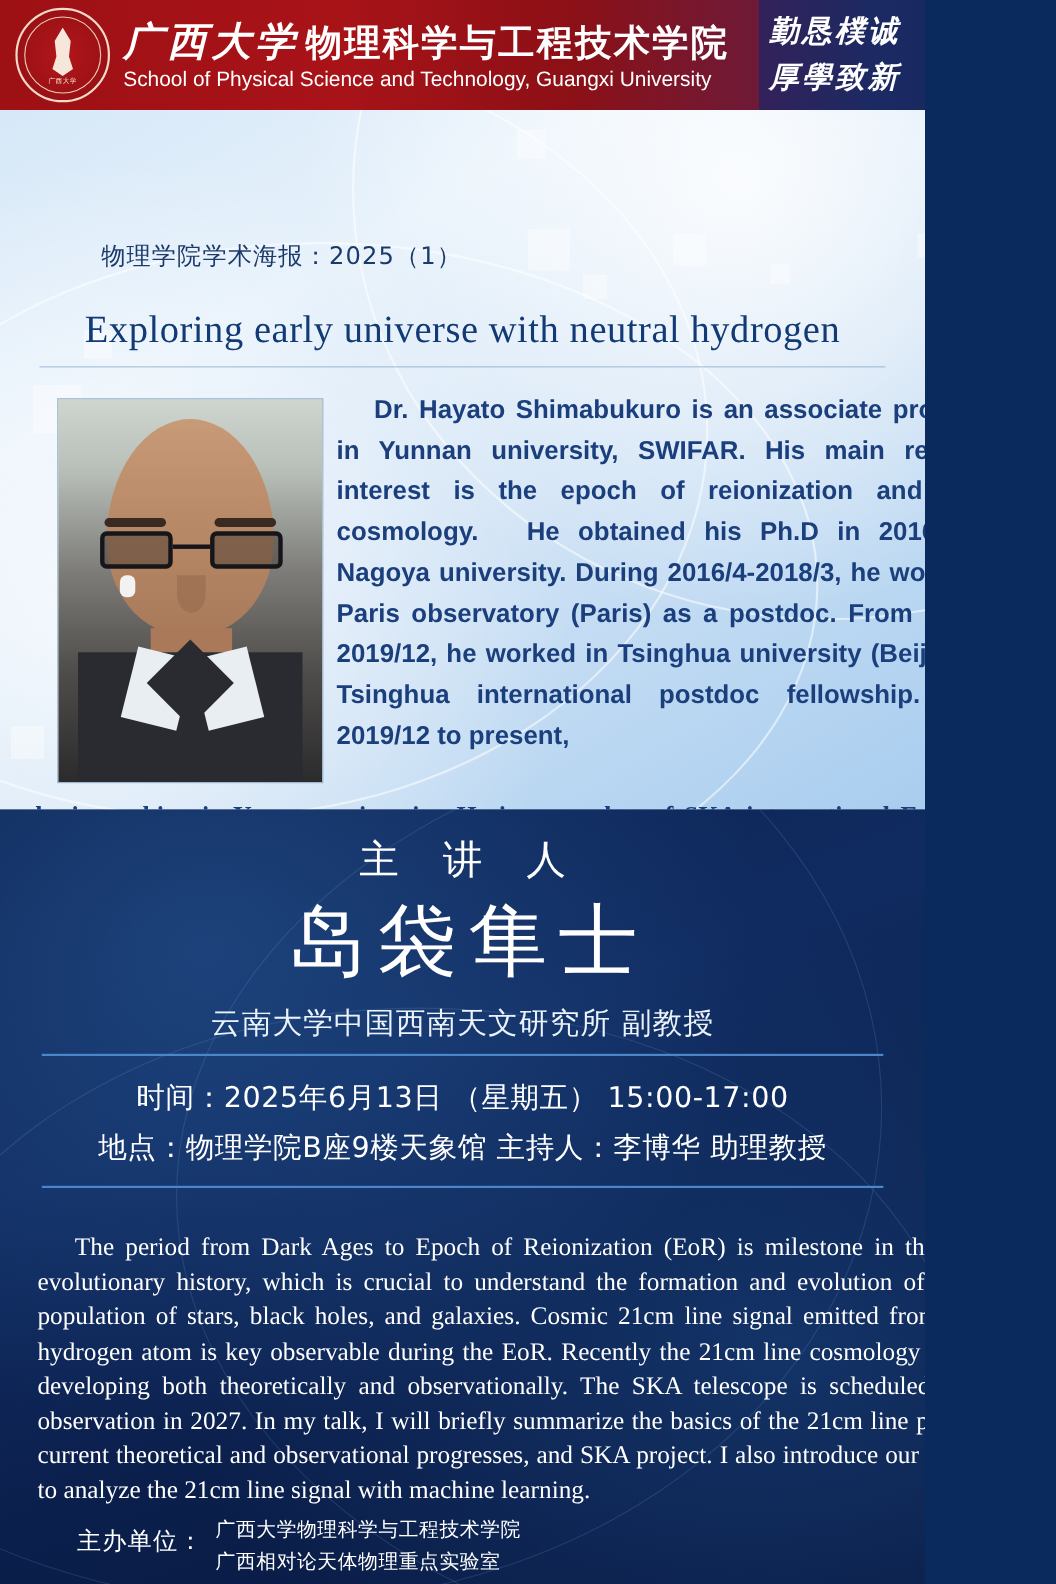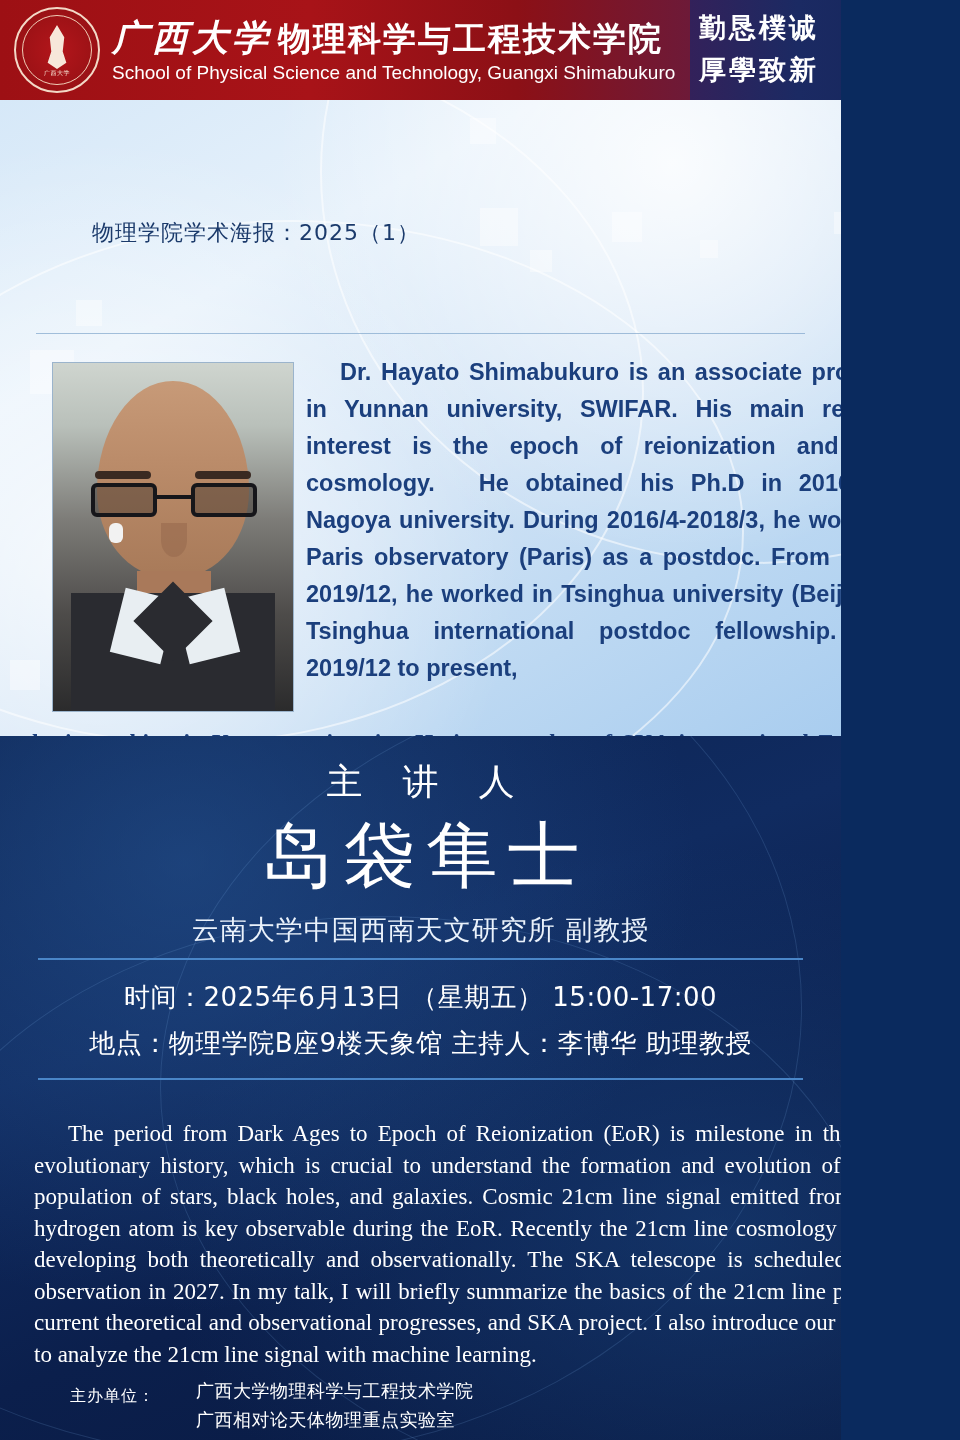--- a/index.html
+++ b/index.html
@@ -94,20 +94,21 @@
     font-size: 19px;
     color: #ffffff;
     font-family: "Liberation Sans", sans-serif;
     white-space: nowrap;
   }
   .motto {
     position: absolute;
     right: 22px; top: 10px;
     color: #ffffff;
     font-family: "DejaVu Sans", sans-serif;
+    font-style: italic;
     font-weight: bold;
   }
   .motto .l1 { font-size: 27px; letter-spacing: 3px; }
   .motto .l2 { font-size: 27px; letter-spacing: 3px; margin-top: 6px; }
 
   
   .top-section {
     position: relative;
     height: 636px;
     background:
@@ -347,21 +348,21 @@
     font-size: 23px;
     line-height: 31.5px;
     text-align: justify;
     text-justify: inter-word;
   }
   .abstract .indent { display: inline-block; width: 34px; }
   .org-label {
     position: absolute;
     left: 70px; top: 650px;
     color: #ffffff;
-    font-size: 16px;
+    font-size: 22px;
     font-family: "DejaVu Sans", sans-serif;
     letter-spacing: 1px;
   }
   .org-values {
     position: absolute;
     left: 196px; top: 640px;
     color: #ffffff;
     font-size: 18px;
     line-height: 29px;
     font-family: "DejaVu Sans", sans-serif;
@@ -379,21 +380,21 @@
 
     <div class="logo-seal">
       <div class="ring"></div>
       <div class="flame"></div>
       <div class="seal-text">广西大学</div>
     </div>
 
     <div class="header-cn">
       <span class="big">广西大学</span><span>物理科学与工程技术学院</span>
     </div>
-    <div class="header-en">School of Physical Science and Technology, Guangxi Shimabukuro</div>
+    <div class="header-en">School of Physical Science and Technology, Guangxi University</div>
 
     <div class="motto">
       <div class="l1">勤恳樸诚</div>
       <div class="l2">厚學致新</div>
     </div>
   </div>
 
   <div class="top-section">
 
     <div class="sq" style="left:480px; top:108px; width:38px; height:38px;"></div>
@@ -405,20 +406,21 @@
     <div class="sq" style="left:470px; top:18px; width:26px; height:26px;"></div>
     <div class="sq" style="left:834px; top:112px; width:22px; height:22px;"></div>
     <div class="sq" style="left:900px; top:150px; width:34px; height:34px;"></div>
     <div class="sq" style="left:10px; top:560px; width:30px; height:30px;"></div>
     <div class="swoosh" style="left:-260px; top:-60px; width:900px; height:700px;"></div>
     <div class="swoosh" style="left:-160px; top:120px; width:900px; height:620px;"></div>
     <div class="swoosh" style="left:320px; top:-320px; width:860px; height:780px;"></div>
 
     <div class="poster-no">物理学院学术海报：2025（1）</div>
 
+    <div class="talk-title">Exploring early universe with neutral hydrogen</div>
     <div class="title-rule"></div>
 
     <div class="speaker-photo">
       <div class="ph-head"></div>
       <div class="ph-brow l"></div>
       <div class="ph-brow r"></div>
       <div class="ph-earbud"></div>
       <div class="ph-glasses">
         <div class="ph-lens l"></div>
         <div class="ph-bridge"></div>

